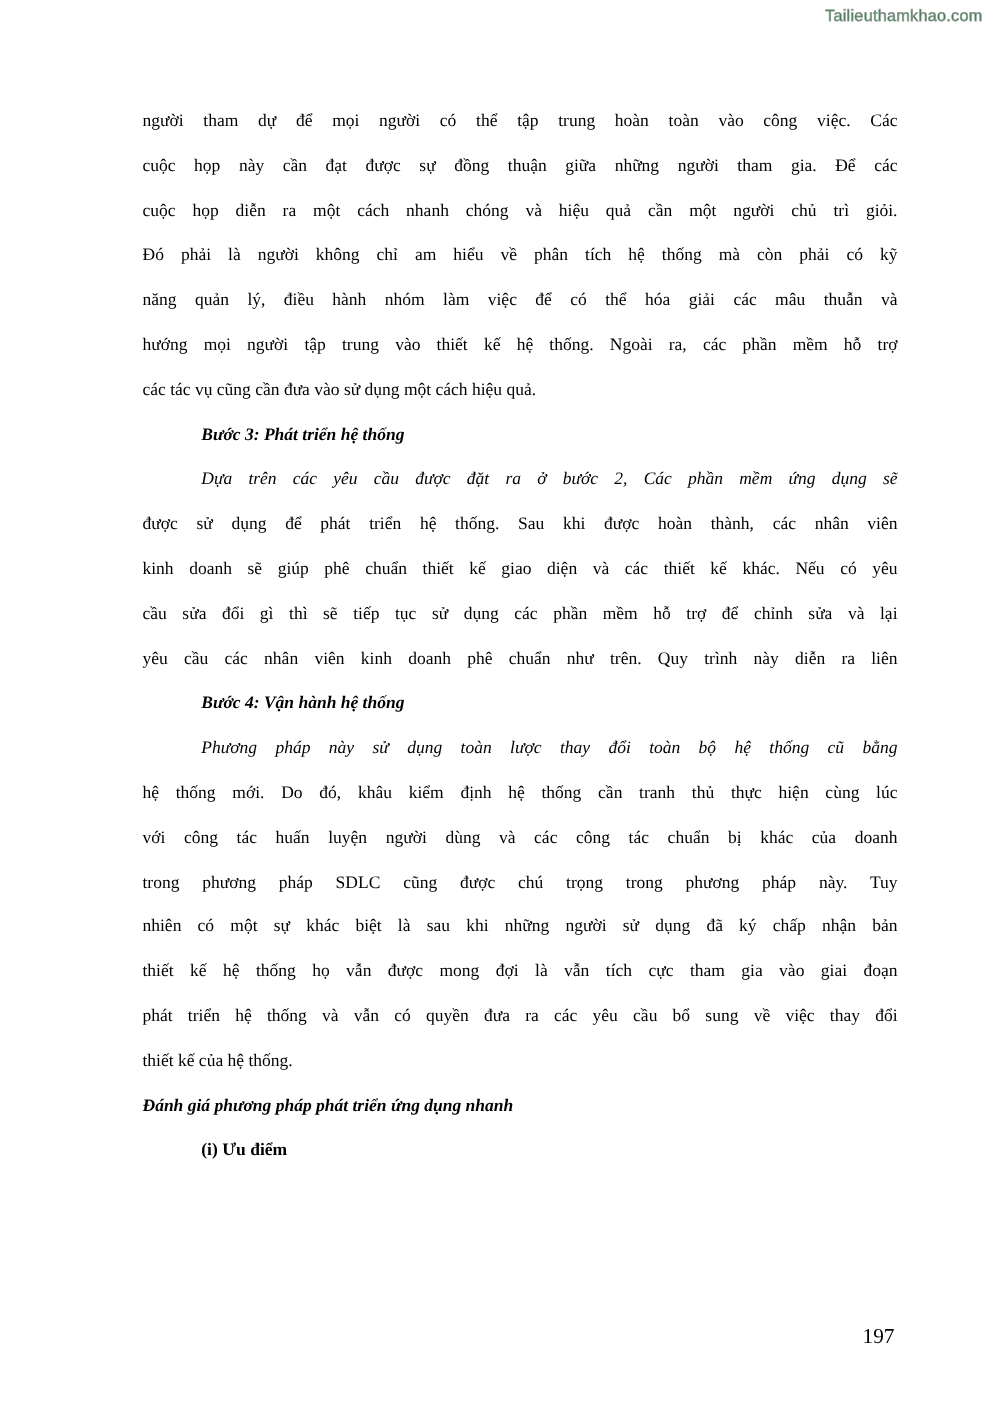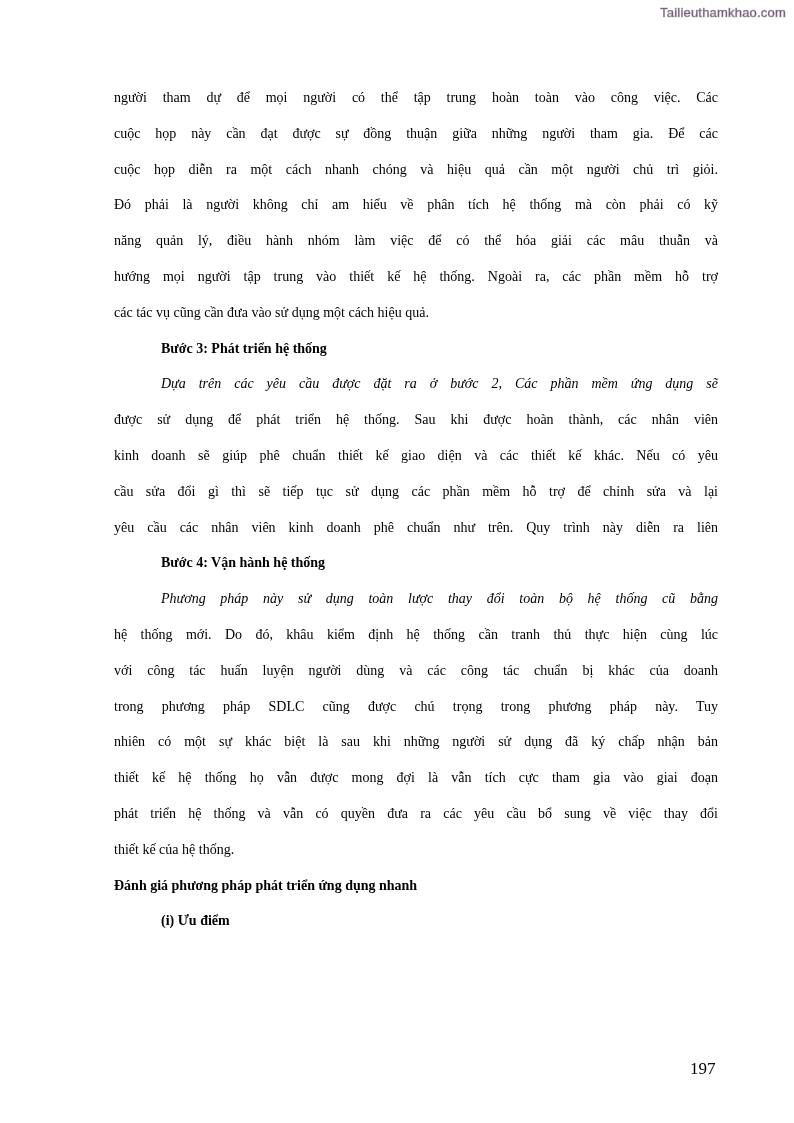--- a/index.html
+++ b/index.html
@@ -14,21 +14,21 @@
       overflow: hidden;
       font-family: "Liberation Serif", "DejaVu Serif", serif;
       color: #000000;
     }
     .watermark {
       position: absolute;
       top: 5px;
       right: 8px;
       font-family: "Liberation Sans", "DejaVu Sans", sans-serif;
       font-size: 13px;
-      color: #701a75;
+      color: #15803d;
       -webkit-text-stroke: 0.6px #9a9a9a;
       letter-spacing: 0.2px;
     }
     .page {
       position: absolute;
       left: 114px;
       top: 80px;
       width: 604px;
     }
     .line {
@@ -41,25 +41,27 @@
     }
     .line.last {
       text-align-last: left;
     }
     .indent {
       padding-left: 47px;
       font-style: italic;
     }
     .heading-step {
       font-weight: bold;
+      font-style: italic;
       text-align-last: left;
       padding-left: 47px;
     }
     .heading-section {
       font-weight: bold;
+      font-style: italic;
       text-align-last: left;
     }
     .heading-sub {
       font-weight: bold;
       text-align-last: left;
       padding-left: 47px;
     }
     .page-number {
       position: absolute;
       left: 690px;

